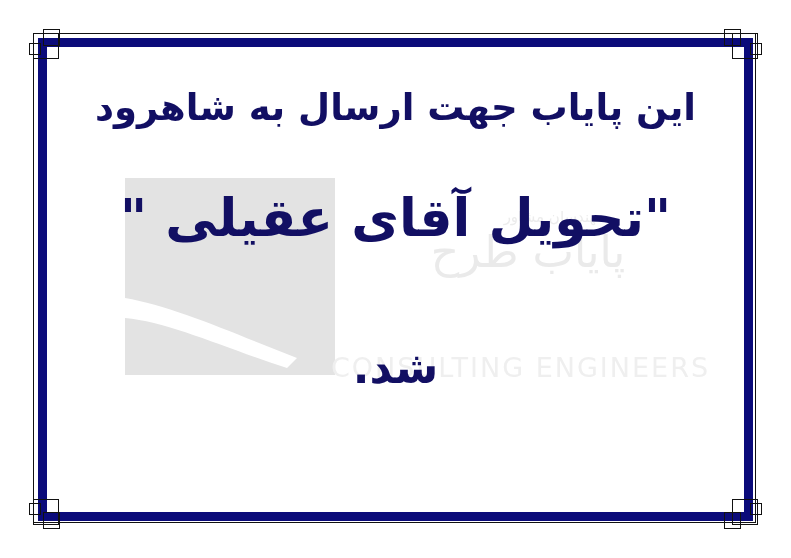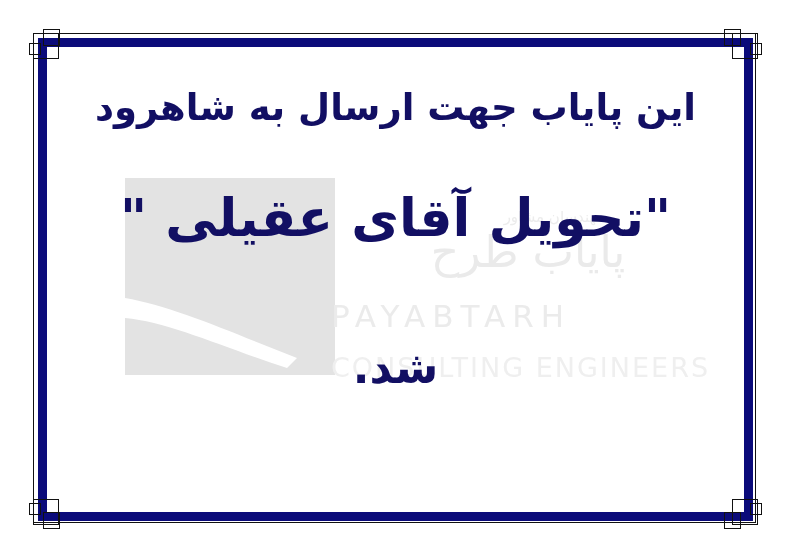--- a/index.html
+++ b/index.html
@@ -205,21 +205,20 @@
 <div id="page">
 
   <div id="watermark">
     <div id="wm-logo-square"></div>
     <svg id="wm-swoosh" viewBox="0 0 175 72" aria-hidden="true">
       <path d="M0 2 C 48 10, 110 38, 172 62 L 162 72 C 100 52, 44 26, 0 22 Z" fill="#ffffff"></path>
     </svg>
     <div id="wm-text-block">
       <div id="wm-fa-small">مهندسان مشاور</div>
       <div id="wm-fa-big">پایاب طرح</div>
-      <div id="wm-en-name">PAYABTARH</div>
       <div id="wm-en-sub">CONSULTING ENGINEERS</div>
     </div>
   </div>
 
   <div class="frame-thin"></div>
   <div class="frame-thick"></div>
 
   <div class="corner" id="corner-tl">
     <span class="sq-a"></span>
     <span class="sq-b"></span>

